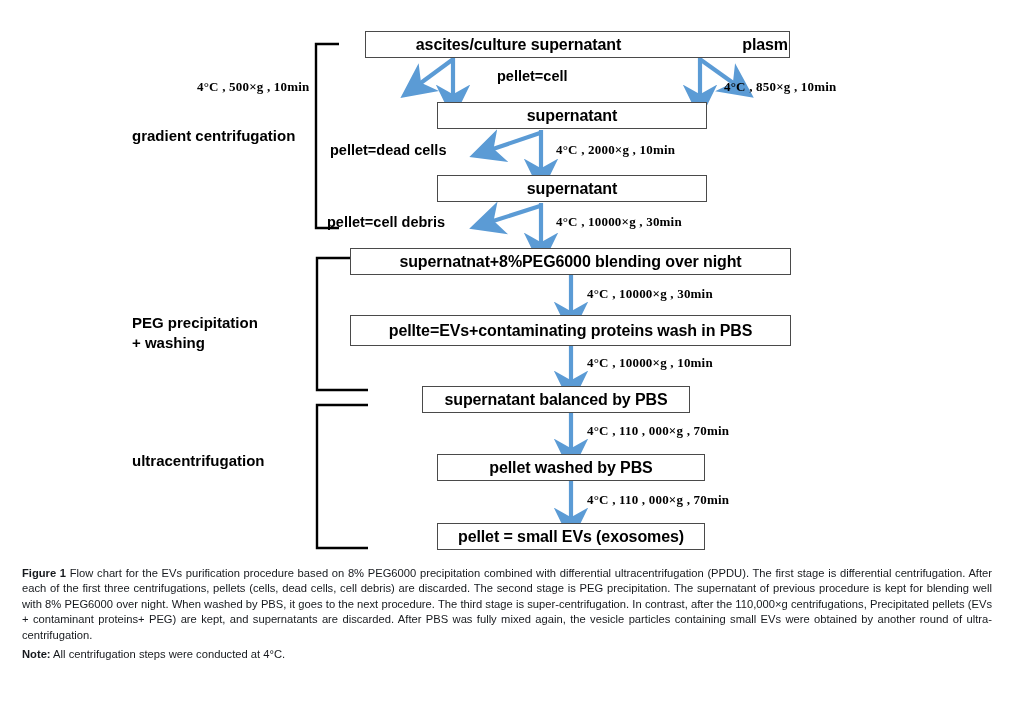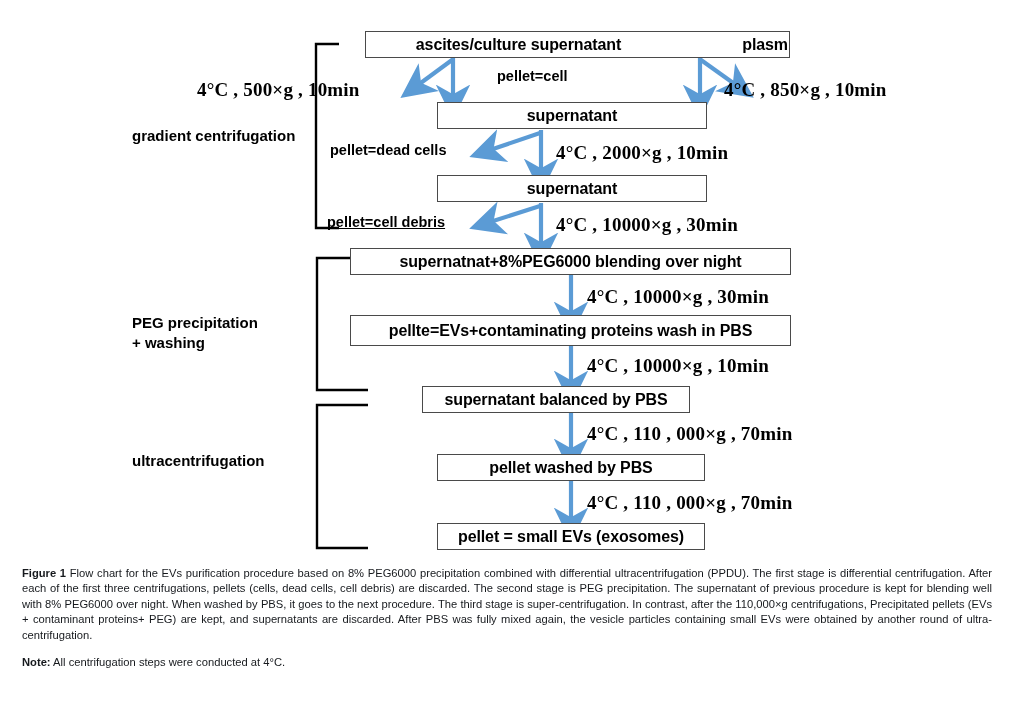--- a/index.html
+++ b/index.html
@@ -22,21 +22,21 @@
     letter-spacing:-0.1px;
     white-space:nowrap;
   }
   .box-split{justify-content:flex-start;}
   .box-split .seg1{position:absolute;left:0;right:0;text-align:center;}
   .box-split .seg2{position:absolute;}
   .cond{
     position:absolute;
     font-family:"Liberation Serif", serif;
     font-weight:bold;
-    font-size:19px;
+    font-size:13px;
     color:#000;
     white-space:nowrap;
     letter-spacing:0.2px;
   }
   .pellet{
     position:absolute;
     font-family:"Liberation Sans", sans-serif;
     font-weight:bold;
     font-size:14.5px;
     color:#000;white-space:nowrap;
@@ -53,21 +53,21 @@
   #svglayer{position:absolute;left:0;top:0;width:1014px;height:560px;pointer-events:none;}
   #caption{
     position:absolute;left:22px;top:566px;width:970px;
     font-family:"Liberation Sans", sans-serif;
     font-size:11.2px;
     line-height:15.4px;
     color:#16191d;
     text-align:justify;
   }
   #caption b{font-weight:bold;}
-  #note{margin-top:12px;}
+  #note{margin-top:4px;}
 </style>
 </head>
 <body>
 
 <div id="figure">
 
   <svg id="svglayer" viewBox="0 0 1014 560">
     <defs>
       <marker id="ah" markerWidth="9" markerHeight="9" refX="3.2" refY="4.5" orient="auto">
         <path d="M0,0.4 L8.4,4.5 L0,8.6 L2.3,4.5 Z" fill="#5B9BD5"></path>
@@ -140,21 +140,21 @@
   <div class="cond" style="left:724px;top:79px;">4°C , 850×g , 10min</div>
   <div class="cond" style="left:556px;top:142px;">4°C , 2000×g , 10min</div>
   <div class="cond" style="left:556px;top:214px;">4°C , 10000×g , 30min</div>
   <div class="cond" style="left:587px;top:286px;">4°C , 10000×g , 30min</div>
   <div class="cond" style="left:587px;top:355px;">4°C , 10000×g , 10min</div>
   <div class="cond" style="left:587px;top:423px;">4°C , 110 , 000×g , 70min</div>
   <div class="cond" style="left:587px;top:492px;">4°C , 110 , 000×g , 70min</div>
 
   <div class="pellet" style="left:497px;top:68px;">pellet=cell</div>
   <div class="pellet" style="left:330px;top:142px;">pellet=dead cells</div>
-  <div class="pellet" style="left:327px;top:214px;text-decoration:underline;">pellet=cell debris</div>
+  <div class="pellet" style="left:327px;top:214px;">pellet=cell debris</div>
 
 </div>
 
 <div id="caption">
   <span><b>Figure 1</b>
   <span>Flow chart for the EVs purification procedure based on 8% PEG6000 precipitation combined with differential ultracentrifugation (PPDU). The first stage is differential centrifugation. After each of the first three centrifugations, pellets (cells, dead cells, cell debris) are discarded. The second stage is PEG precipitation. The supernatant of previous procedure is kept for blending well with 8% PEG6000 over night. When washed by PBS, it goes to the next procedure. The third stage is super-centrifugation. In contrast, after the 110,000×g centrifugations, Precipitated pellets (EVs + contaminant proteins+ PEG) are kept, and supernatants are discarded. After PBS was fully mixed again, the vesicle particles containing small EVs were obtained by another round of ultra-centrifugation.</span></span>
   <div id="note">
     <b>Note:</b>
     <span>All centrifugation steps were conducted at 4°C.</span>
   </div>

